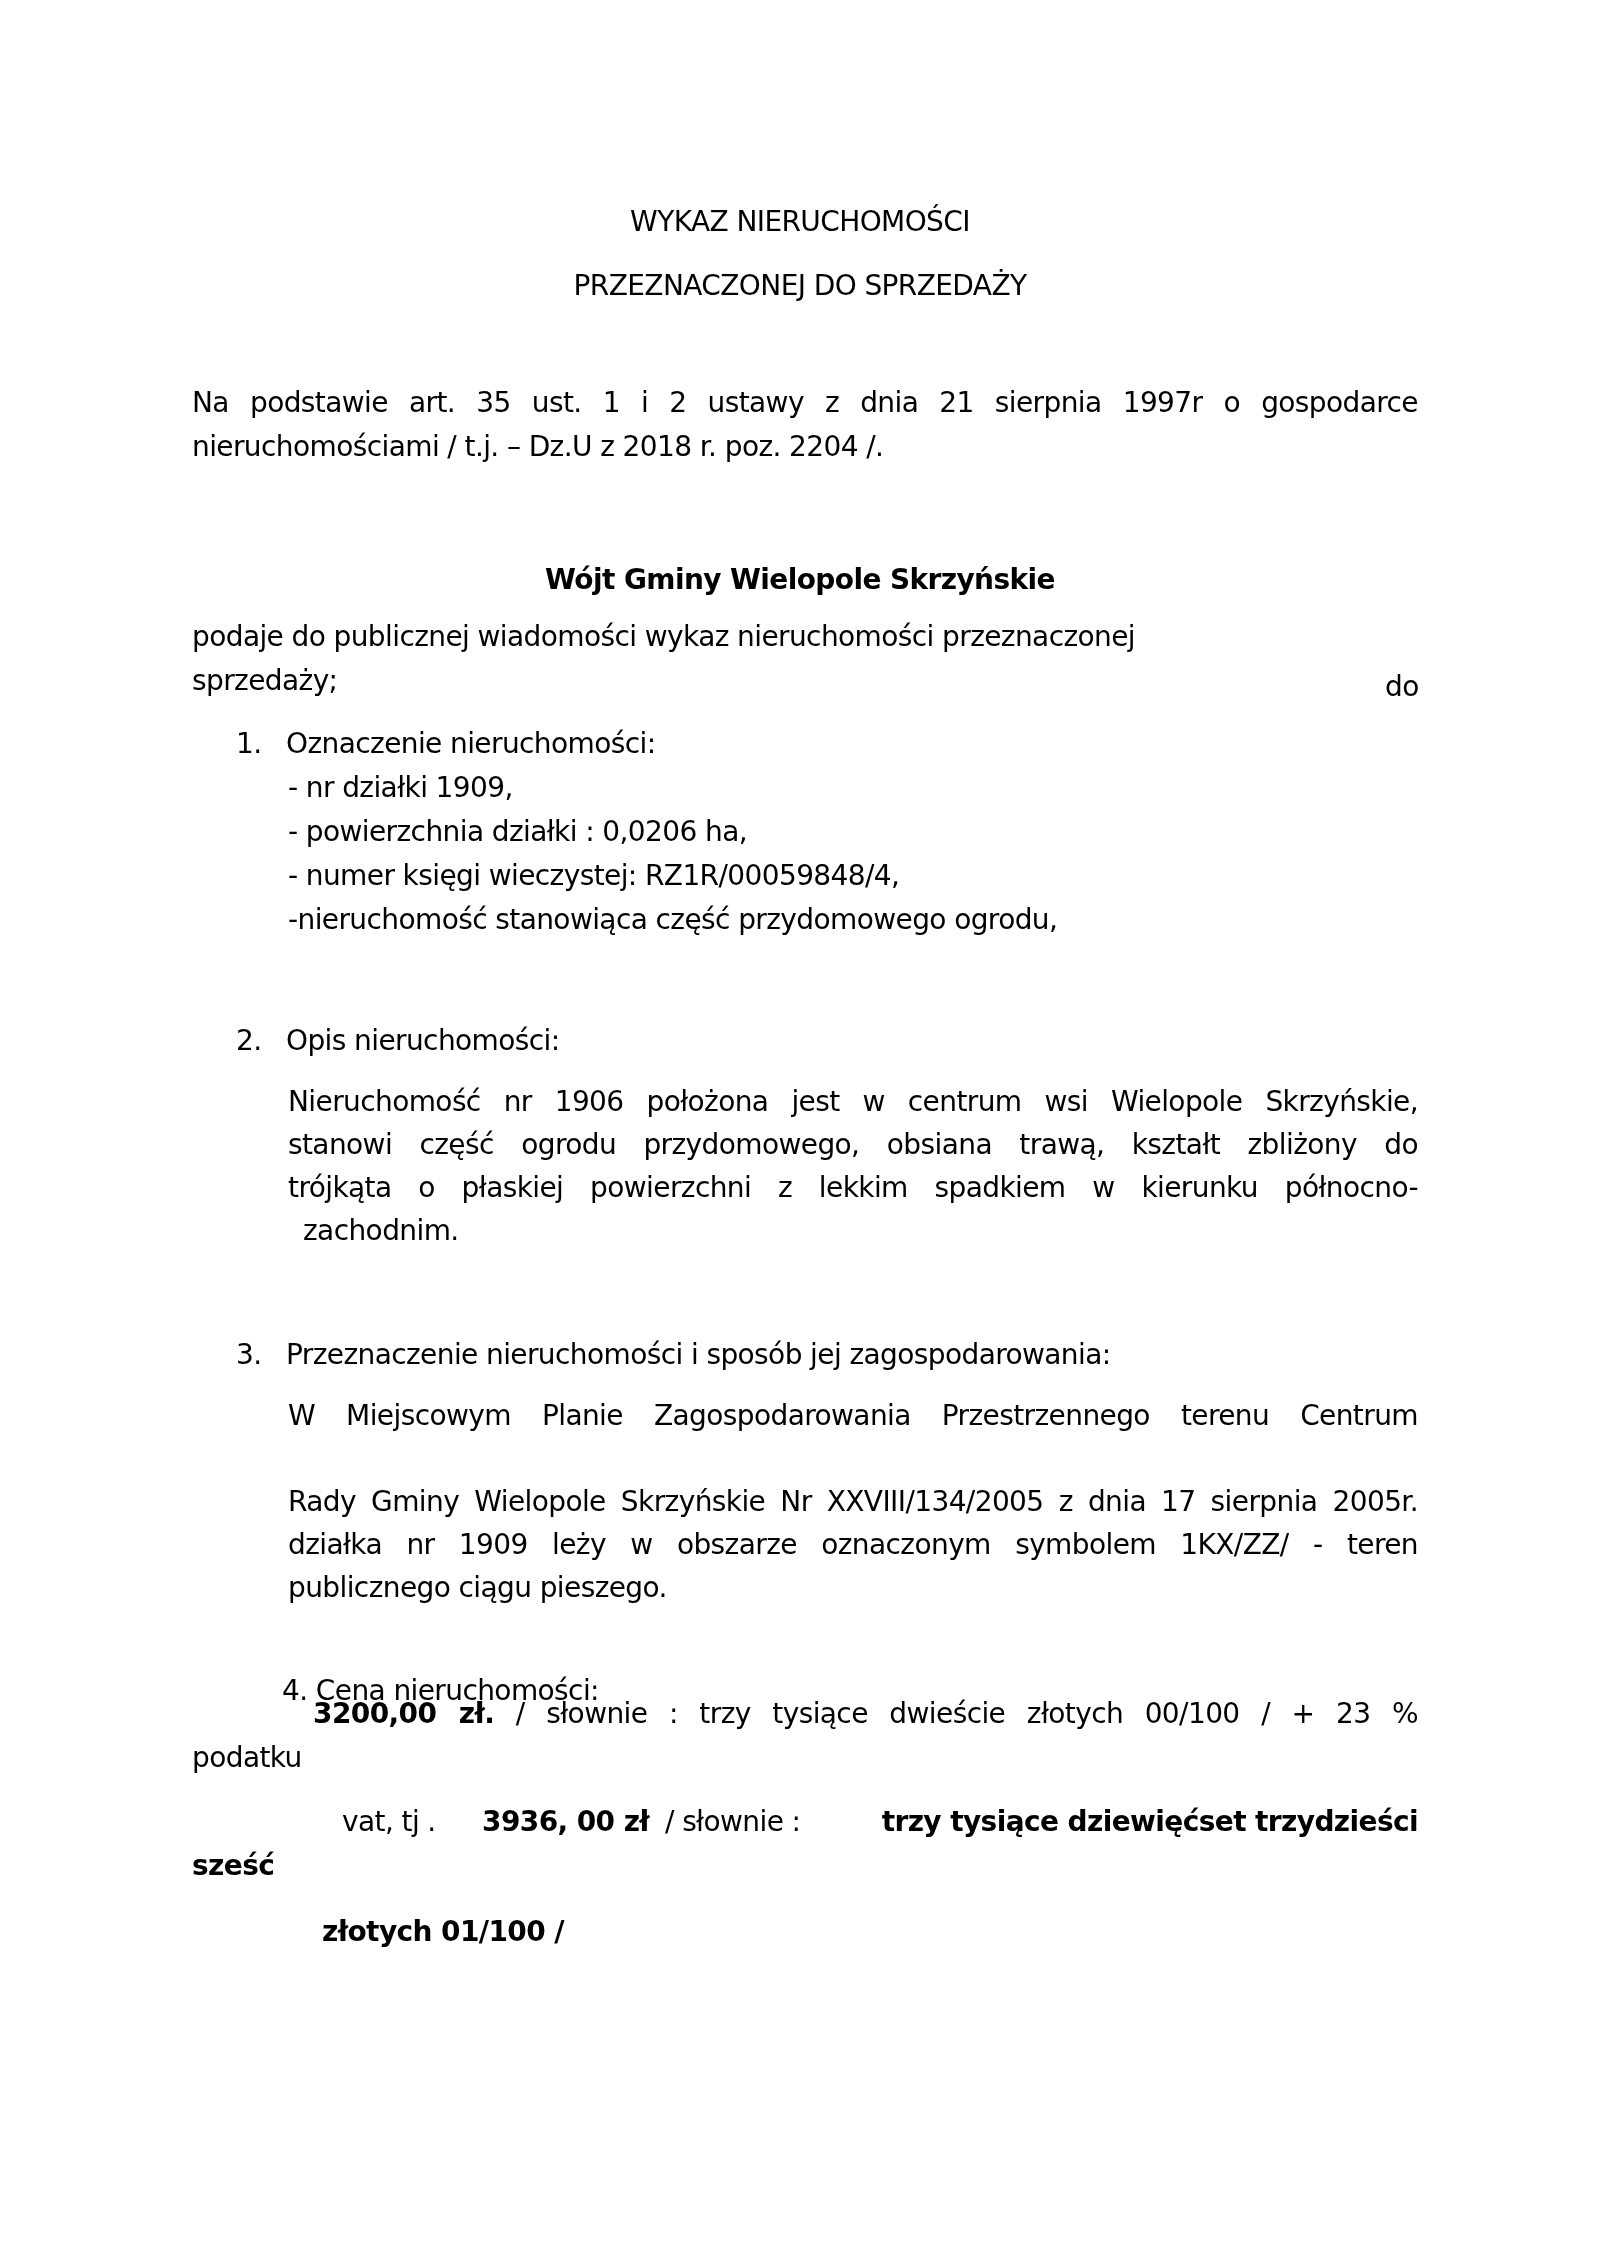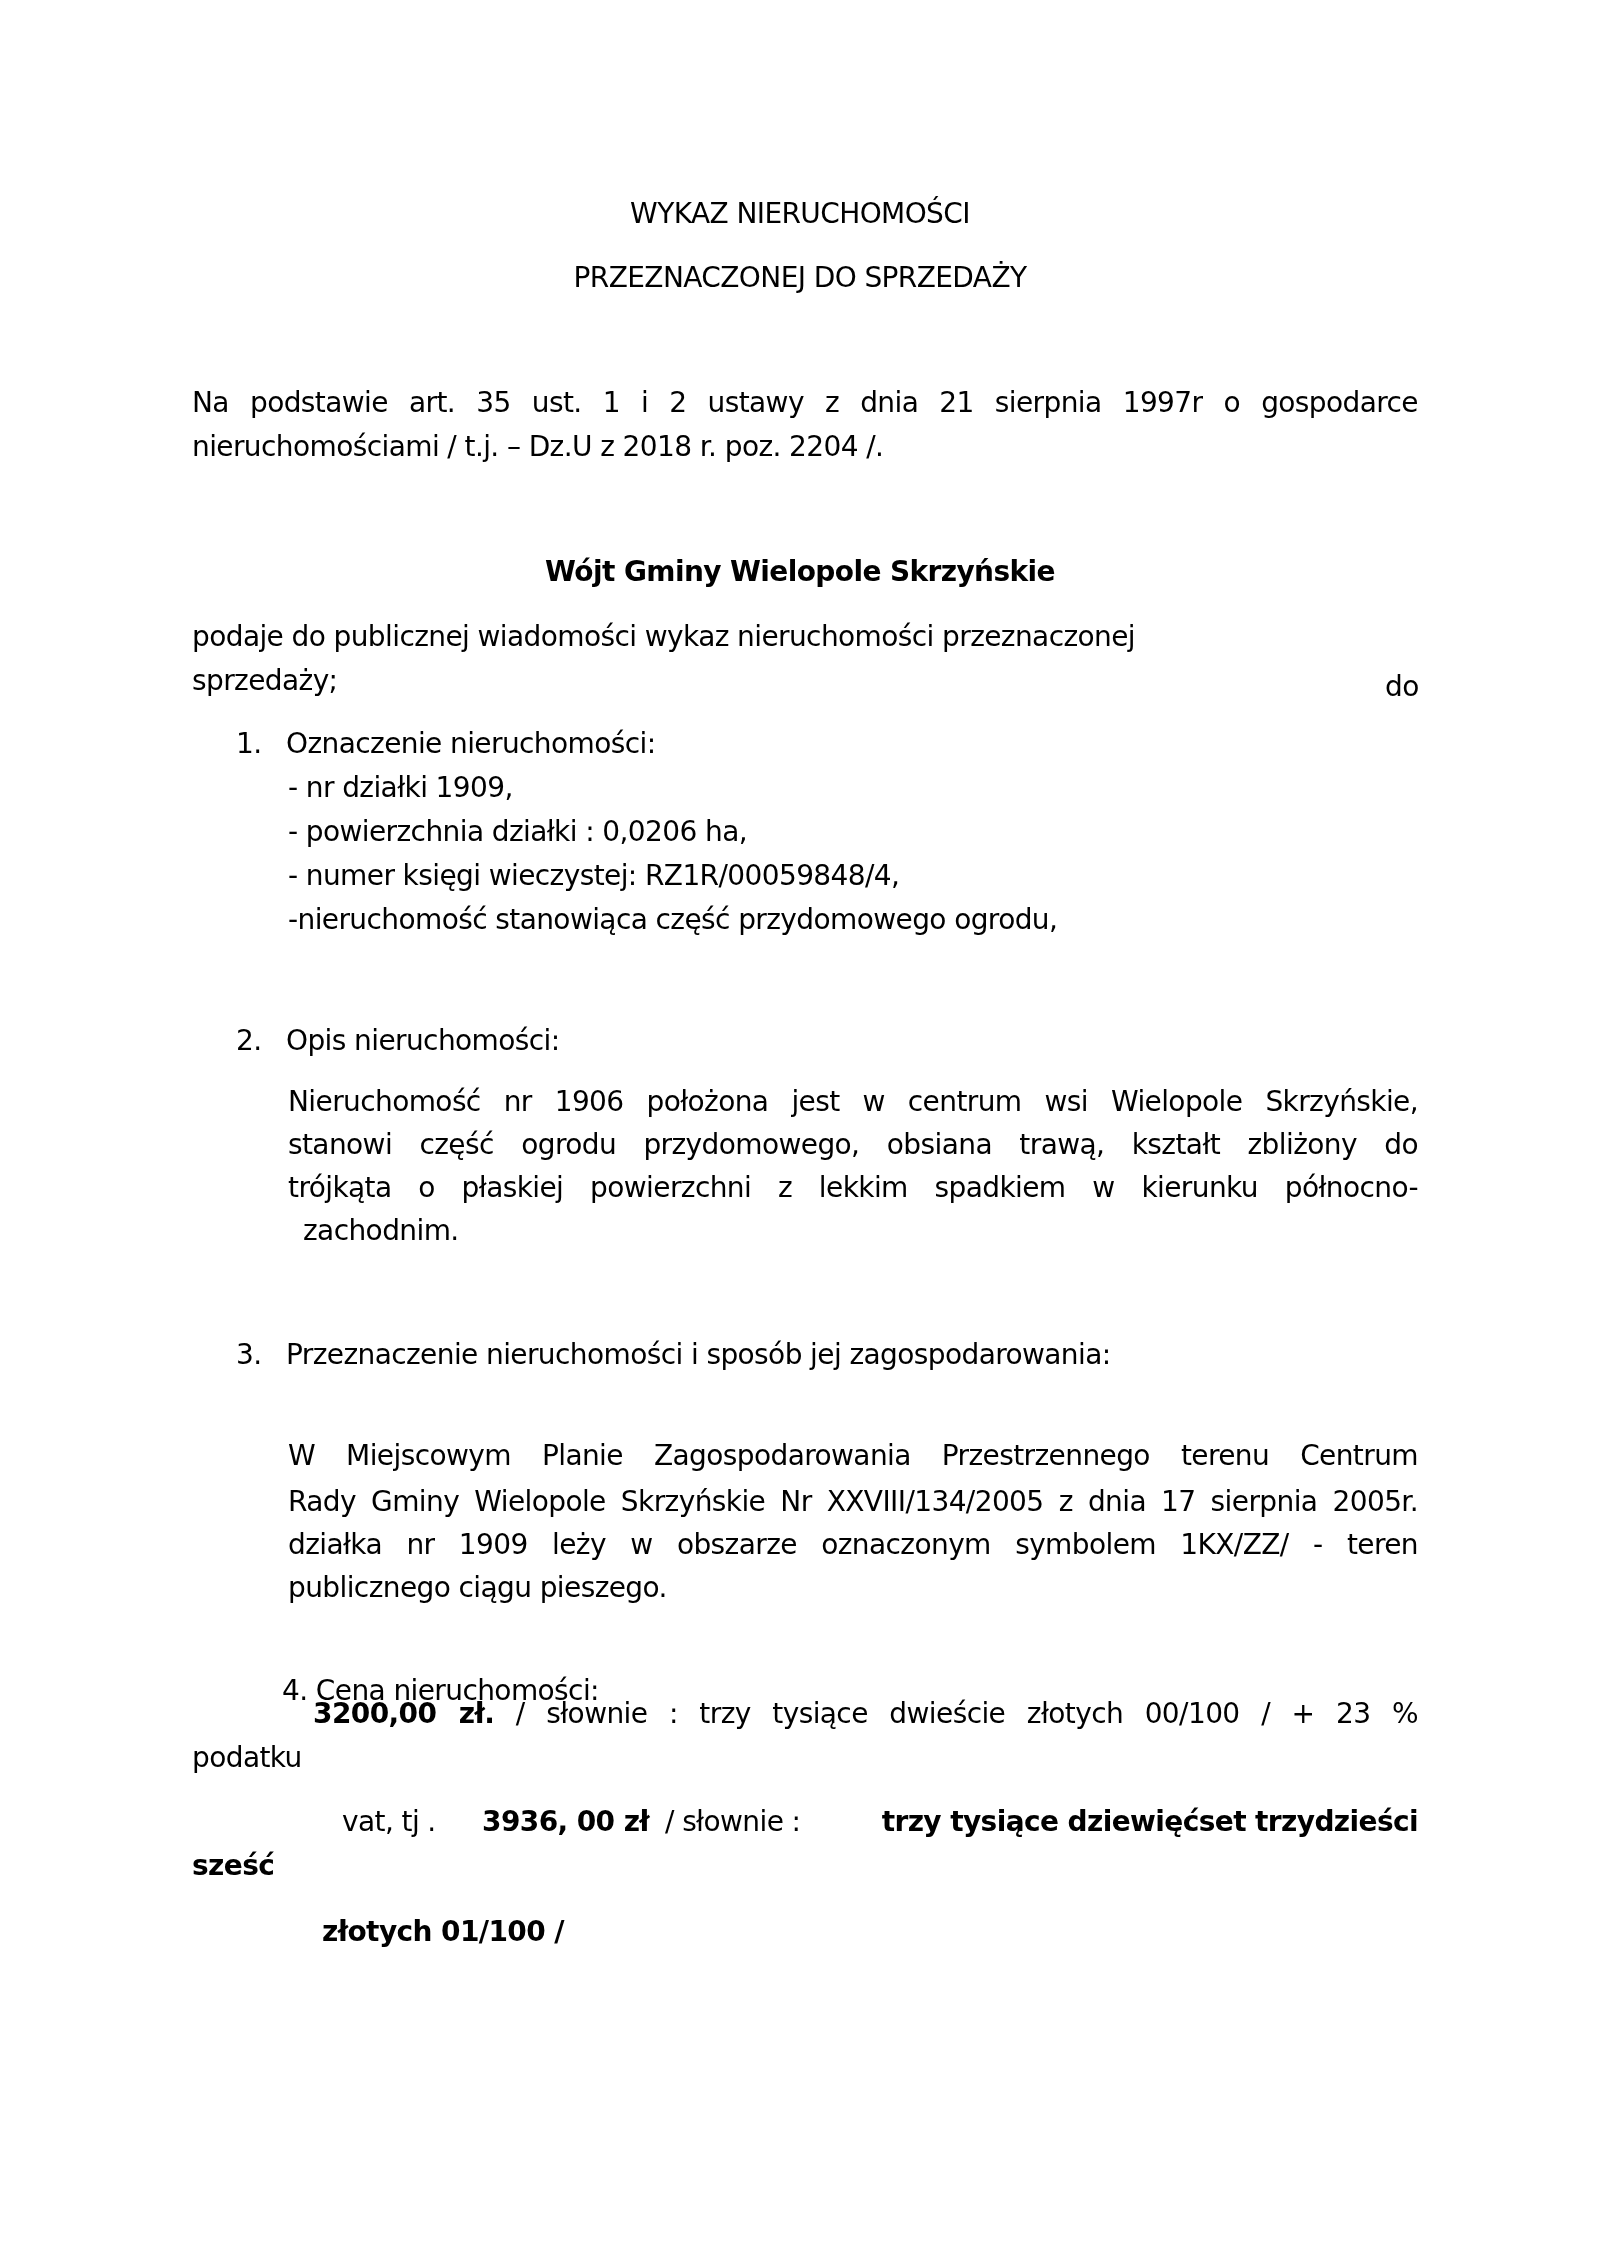--- a/index.html
+++ b/index.html
@@ -1,20 +1,20 @@
 <!DOCTYPE html>
 <html><head>
 <meta charset="utf-8">
 <style>
   html, body { margin: 0; padding: 0; background: #ffffff; }
   body { width: 1600px; height: 2263px; position: relative; overflow: hidden;
          font-family: "DejaVu Sans", sans-serif; color: #000; }
   .page { position: absolute; left: 0; top: 0; width: 1600px; height: 2263px; }
   .t { position: absolute; font-size: 28px; line-height: 34px; white-space: nowrap; letter-spacing: -0.6px; }
-  .center { left: 0; width: 1600px; text-align: center; }
+  .center { left: 0; width: 1600px; text-align: center; margin-top: 8px; }
   .b { font-weight: bold; }
   .just { position: absolute; font-size: 28px; line-height: 34px; text-align: justify;
           text-align-last: justify; white-space: normal; letter-spacing: -0.6px; }
   .num { display: inline-block; width: 50px; }
 </style>
 </head>
 <body>
 
 <div class="page">
 
@@ -42,21 +42,21 @@
     <span class="num">2.</span><span>Opis nieruchomości:</span>
   </div>
   <div class="just" style="left:288px; width:1130px; top:1085px;">Nieruchomość nr 1906 położona jest w centrum wsi Wielopole Skrzyńskie,</div>
   <div class="just" style="left:288px; width:1130px; top:1128px;">stanowi część ogrodu przydomowego, obsiana trawą, kształt zbliżony do</div>
   <div class="just" style="left:288px; width:1130px; top:1171px;">trójkąta o płaskiej powierzchni z lekkim spadkiem w kierunku północno-</div>
   <div class="t" style="left:288px; top:1214px;margin-left:15px;">zachodnim.</div>
 
   <div class="t" style="left:236px; top:1338px;">
     <span class="num">3.</span><span>Przeznaczenie nieruchomości i sposób jej zagospodarowania:</span>
   </div>
-  <div class="just" style="left:288px; width:1130px; top:1399px;margin-top:40px;">W Miejscowym Planie Zagospodarowania Przestrzennego terenu Centrum</div>
+  <div class="just" style="left:288px; width:1130px; top:1399px;">W Miejscowym Planie Zagospodarowania Przestrzennego terenu Centrum</div>
   <div class="just" style="left:288px; width:1130px; top:1485px;">Rady Gminy Wielopole Skrzyńskie Nr XXVIII/134/2005 z dnia 17 sierpnia 2005r.</div>
   <div class="just" style="left:288px; width:1130px; top:1528px;">działka nr 1909  leży w obszarze oznaczonym symbolem  1KX/ZZ/ - teren</div>
   <div class="t" style="left:288px; top:1571px;">publicznego ciągu pieszego.</div>
 
   <div class="t" style="left:282px; top:1634px;margin-top:40px;">
     <span>4.</span> <span>Cena nieruchomości:</span>
   </div>
 
   <div class="just" style="left:313px; width:1105px; top:1697px;">
     <span class="b">3200,00 zł.</span>

